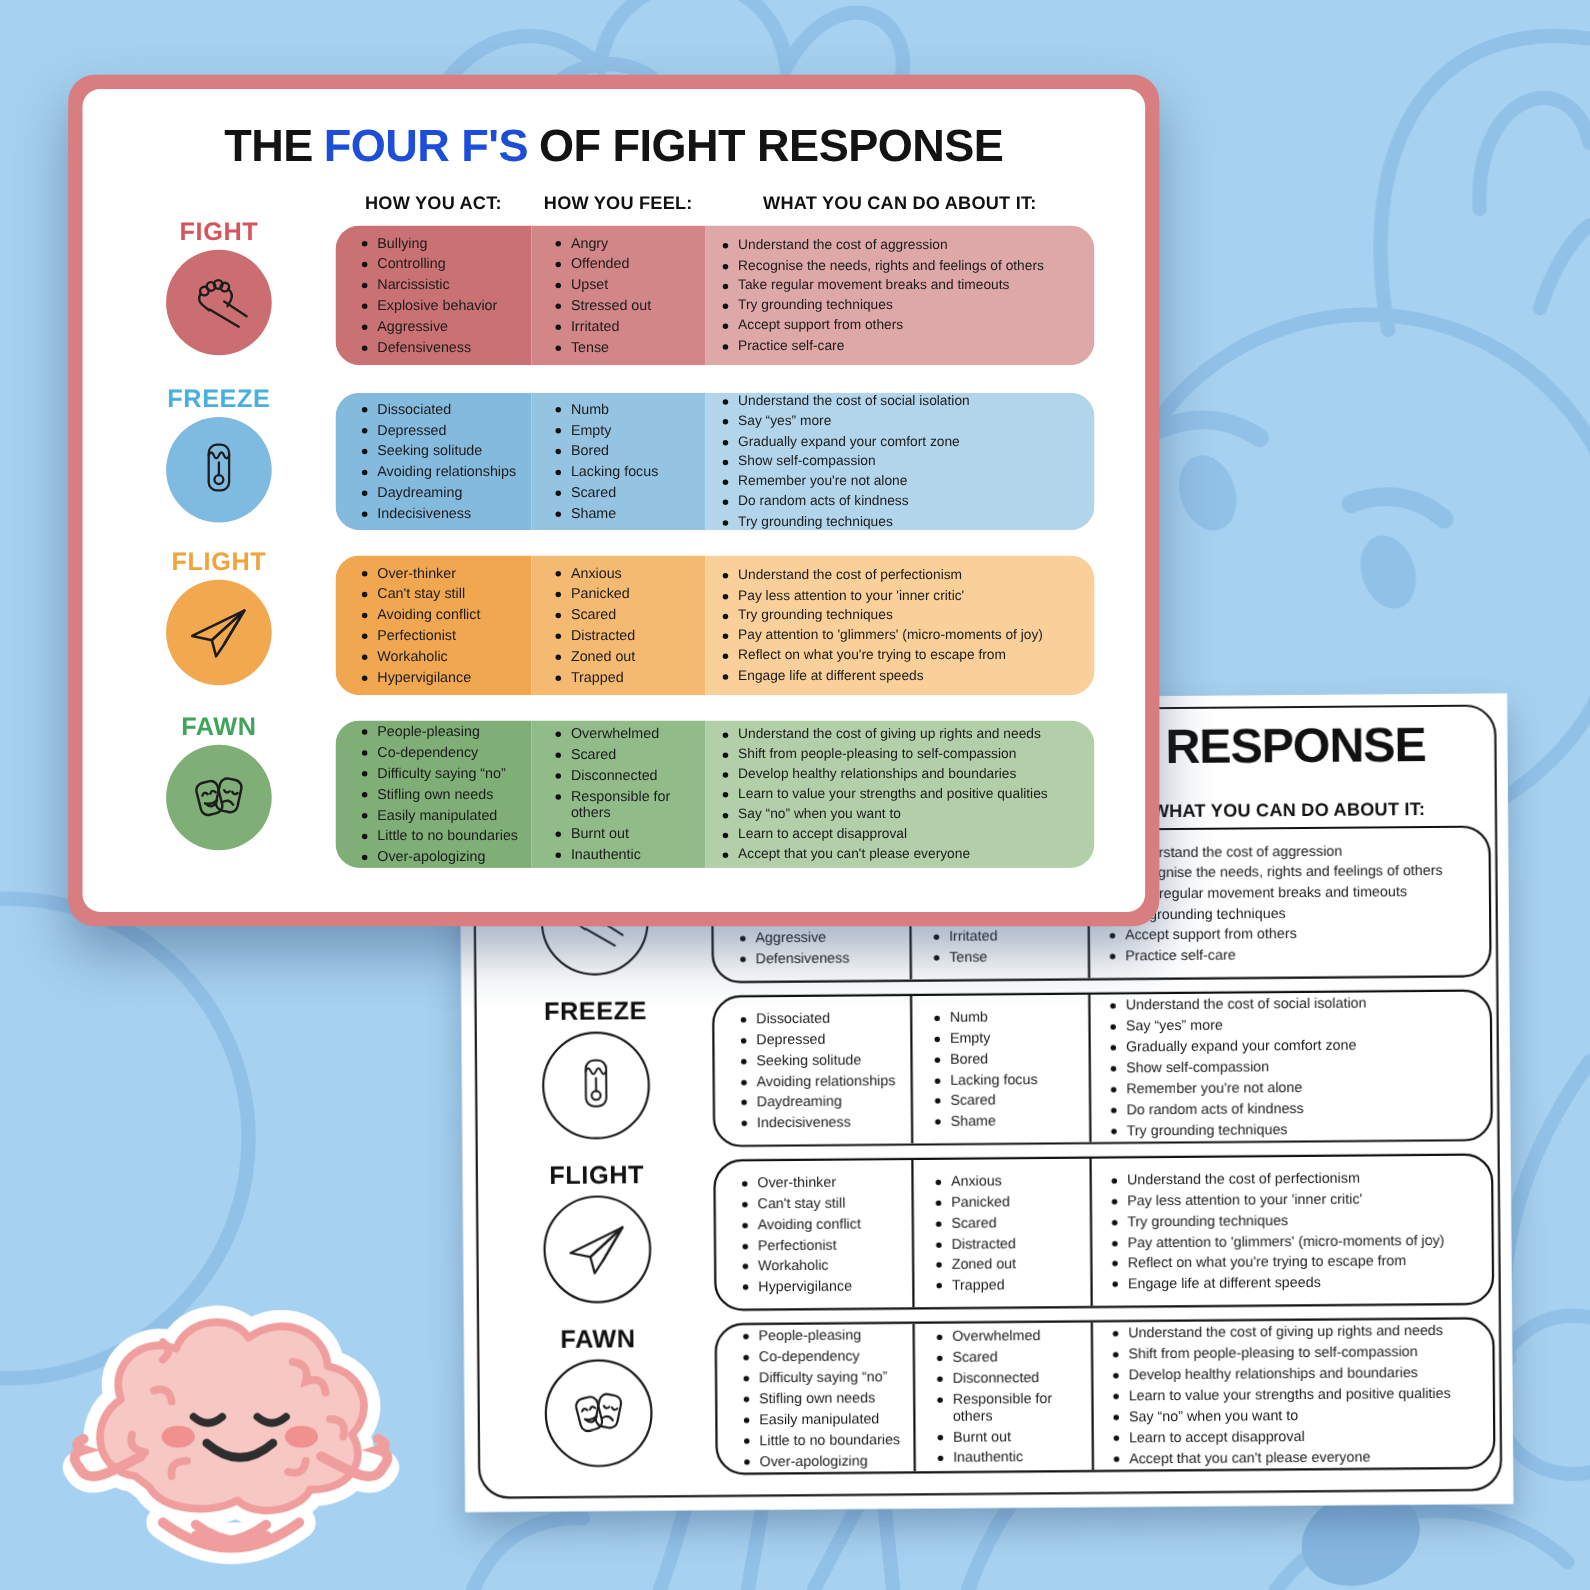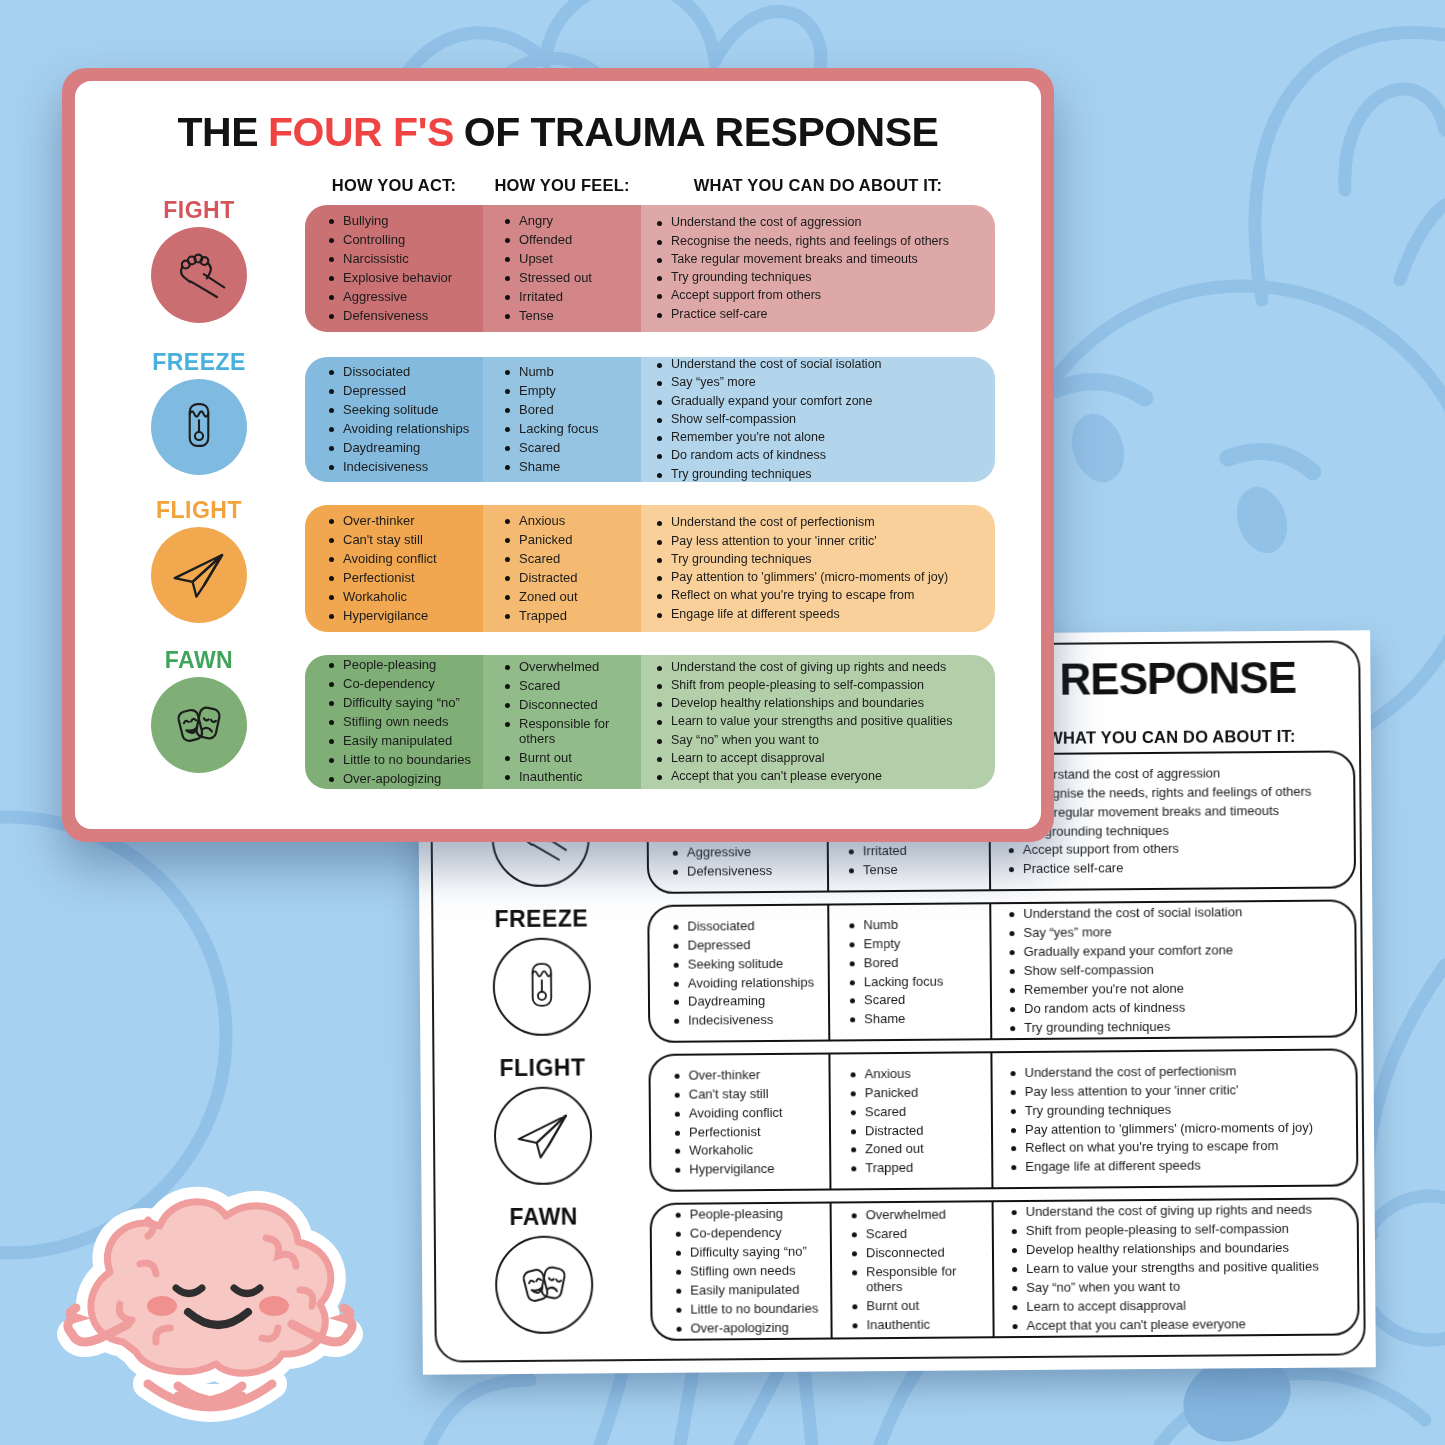--- a/index.html
+++ b/index.html
@@ -530,21 +530,21 @@
             </div>
           </div>
         </div>
       </div>
     </div>
 </div>
 
 <div class="front-page">
   <div class="front-inner">
     <div class="front-title">
-      <span class="t-part">THE</span><span class="t-part" id="title-highlight" style="color: #ef4444;">FOUR F'S</span><span class="t-part">OF TRAUMA RESPONSE</span>
+      <span class="t-part">THE</span><span class="t-part" id="title-highlight" style="color: #1d4ed8;">FOUR F'S</span><span class="t-part">OF FIGHT RESPONSE</span>
     </div>
     <div class="headers-row">
       <div class="hdr-spacer"></div>
       <div class="hdr c1">HOW YOU ACT:</div>
       <div class="hdr c2">HOW YOU FEEL:</div>
       <div class="hdr c3">WHAT YOU CAN DO ABOUT IT:</div>
     </div>
     <div class="front-rows" id="front-rows">
         <div class="row front-row">
           <div class="row-head">

